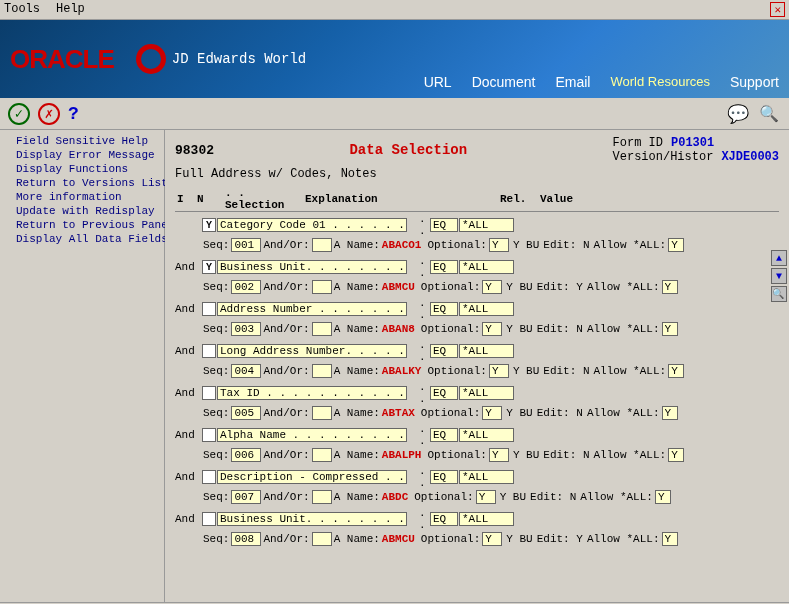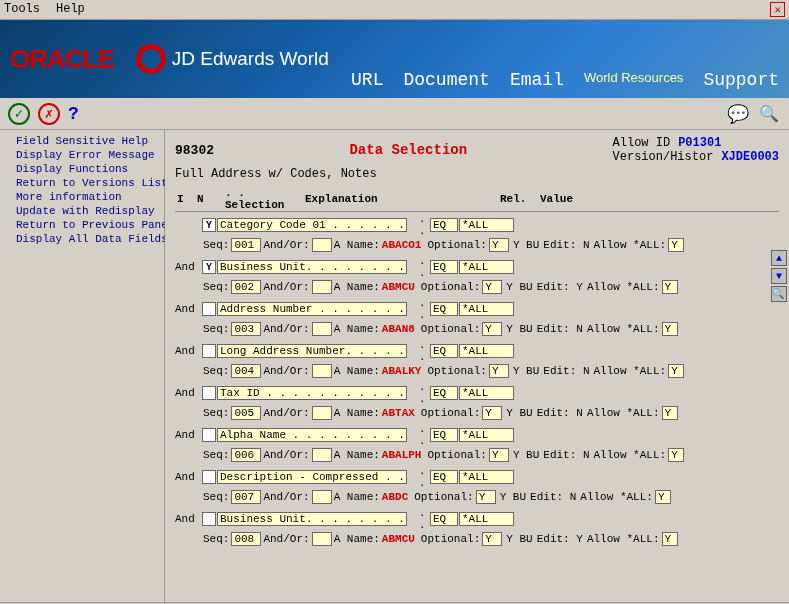--- a/index.html
+++ b/index.html
@@ -6,21 +6,21 @@
     body { width: 789px; height: 604px; font-family: 'Courier New', monospace; font-size: 12px; background: #d4d0c8; overflow: hidden; }
 
     
     .menu-bar { background: #d4d0c8; border-bottom: 1px solid #999; padding: 2px 4px; display: flex; gap: 16px; }
     .menu-item { font-size: 12px; cursor: pointer; }
 
     
     .nav-bar { background: linear-gradient(135deg, #0a3d6b 0%, #1560a8 40%, #2d7dd2 70%, #4a90c4 100%); height: 78px; display: flex; align-items: center; padding: 0 10px; position: relative; }
     .oracle-logo { display: flex; align-items: center; gap: 0; }
     .nav-links { position: absolute; right: 10px; bottom: 8px; display: flex; gap: 20px; }
-    .nav-link { color: white; font-size: 18px; font-family: Liberation Mono, monospace; cursor: pointer; }
+    .nav-link { color: white; font-size: 14px; font-family: Liberation Sans, sans-serif; cursor: pointer; }
     .world-resources { color: #ffff99; font-size: 13px; font-family: Arial, sans-serif; cursor: pointer; text-align: center; }
 
     
     .toolbar { background: #d4d0c8; border-bottom: 1px solid #999; padding: 4px 8px; display: flex; align-items: center; gap: 8px; height: 32px; }
     .toolbar-btn { width: 22px; height: 22px; border-radius: 50%; display: flex; align-items: center; justify-content: center; cursor: pointer; border: 2px solid; font-size: 14px; font-weight: bold; }
     .btn-check { border-color: #006600; color: #006600; background: #d4d0c8; }
     .btn-x { border-color: #cc0000; color: #cc0000; background: #d4d0c8; }
     .btn-help { background: none; border: none; color: #0000cc; font-size: 18px; font-weight: bold; cursor: pointer; }
     .toolbar-right { margin-left: auto; display: flex; gap: 6px; align-items: center; }
     .icon-btn { width: 24px; height: 24px; cursor: pointer; display: flex; align-items: center; justify-content: center; }
@@ -60,21 +60,21 @@
     <span style="color:#cc0000; font-size:11px; border:1px solid #cc0000; padding:0 3px;">✕</span>
   </span>
 </div>
 
 <div class="nav-bar">
   <div class="oracle-logo">
     <span style="display:inline-flex; align-items:flex-start; gap:16px;">
       <span style="color:#cc0000; font-size:26px; font-weight:bold; font-family:Arial,sans-serif; letter-spacing:-1px;">ORACLE</span>
       <span style="display:inline-block; width:30px; height:30px; border:5px solid #cc0000; border-radius:50%; margin:0 6px;"></span>
     </span>
-    <span style="color:white; font-size:19px; font-family:Liberation Sans, sans-serif;">JD Edwards World</span>
+    <span style="color:white; font-size:14px; font-family:Liberation Mono, monospace;">JD Edwards World</span>
   </div>
   <div class="nav-links">
     <span class="nav-link">URL</span>
     <span class="nav-link">Document</span>
     <span class="nav-link">Email</span>
     <span class="world-resources">World Resources</span>
     <span class="nav-link">Support</span>
   </div>
 </div>
 
@@ -102,21 +102,21 @@
   </div>
 
   <div class="content-wrapper">
     <div class="content">
 
       <div style="display:flex; align-items:center; margin-bottom:3px;">
         <span class="form-number">98302</span>
         <span class="form-title">Data Selection</span>
         <div style="display:flex; flex-direction:column; align-items:flex-start; margin-left:10px;">
           <div style="display:flex; gap:8px;">
-            <span>Allow ID</span>
+            <span>Form ID</span>
             <span style="color:#0000cc; font-weight:bold;">P01301</span>
           </div>
           <div style="display:flex; gap:8px;">
             <span>Version/Histor</span>
             <span style="color:#0000cc; font-weight:bold;">XJDE0003</span>
           </div>
         </div>
       </div>
 
       <div style="font-size:12px; margin-bottom:6px;">Full Address w/    Codes, Notes</div>

